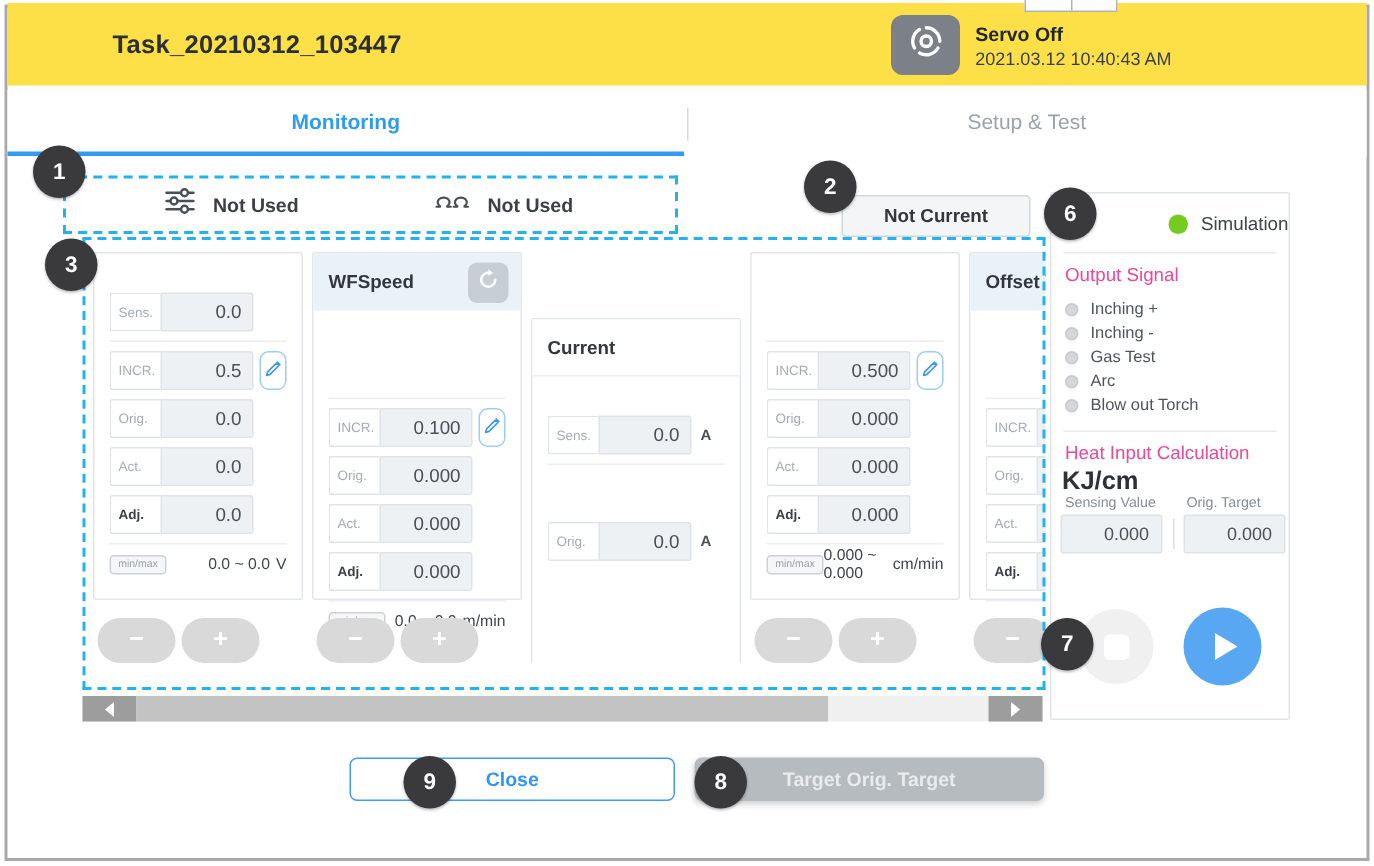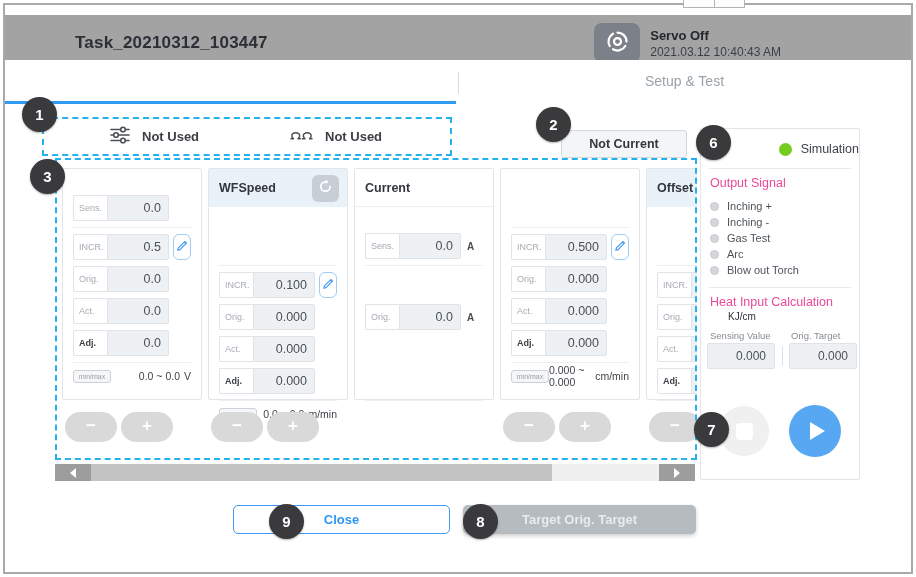--- a/index.html
+++ b/index.html
@@ -6,21 +6,21 @@
   *{box-sizing:border-box;font-family:"Liberation Sans", sans-serif;}
   .screen{position:relative;width:916px;height:577px;background:#fff;overflow:hidden;}
   .abs{position:absolute;}
   .frame{position:absolute;left:3px;top:3px;right:3px;bottom:3px;border:2px solid #a9a9a9;background:#fff;}
 
   
   .top-artifact{left:683px;top:0;width:62px;height:8px;background:#fdfdfd;border:1px solid #b4b4b4;border-top:none;z-index:60;}
   .top-artifact .mid{position:absolute;left:30px;top:0;width:1px;height:100%;background:#b4b4b4;}
 
   
-  .header{left:5px;top:15px;width:906px;height:55px;background:#a3a3a3;display:flex;align-items:center;}
+  .header{left:5px;top:2px;width:906px;height:55px;background:#fde047;display:flex;align-items:center;}
   .app-title{position:absolute;left:70px;top:0;height:55px;display:flex;align-items:center;font-size:17px;font-weight:bold;color:#2c2f36;letter-spacing:.2px;}
   .servo-group{position:absolute;right:130px;top:8px;display:flex;align-items:center;gap:10px;}
   .servo-icon{width:46px;height:40px;background:#7b8089;border-radius:8px;display:flex;align-items:center;justify-content:center;}
   .servo-text .l1{font-size:13px;font-weight:bold;color:#23262c;}
   .servo-text .l2{font-size:12px;color:#3a3f46;margin-top:2px;}
 
   
   .tabbar{left:5px;top:60px;width:906px;height:45px;background:#fff;}
   .tab{position:absolute;top:0;height:42px;display:flex;align-items:center;justify-content:center;font-size:14px;font-weight:bold;cursor:pointer;}
   .tab.monitoring{left:0;width:451px;color:#2f9bf2;}
@@ -71,21 +71,21 @@
   
   .side-panel{left:700px;top:128px;width:160px;height:352px;background:#fff;border:1px solid #e2e5e8;border-radius:2px;z-index:10;}
   .sim-row{position:absolute;left:0;top:10px;width:100%;height:20px;display:flex;align-items:center;justify-content:flex-end;gap:9px;cursor:pointer;}
   .sim-dot{width:13px;height:13px;border-radius:50%;background:#76cb1f;}
   .sim-label{font-size:12.5px;color:#3f434a;}
   .sp-div{position:absolute;left:8px;width:142px;height:1px;background:#e8eaec;}
   .sp-title{position:absolute;left:9px;font-size:12.5px;font-weight:normal;color:#ec4899;}
   .sig-row{position:absolute;left:9px;height:14px;display:flex;align-items:center;gap:8px;cursor:pointer;}
   .sig-dot{width:9px;height:9px;border-radius:50%;background:#d4d7db;border:1px solid #c6c9cd;}
   .sig-label{font-size:11px;color:#4e545b;}
-  .heat-unit{position:absolute;left:27px;font-size:10px;font-weight:normal;color:#2e3238;}
+  .heat-unit{position:absolute;left:7px;font-size:17px;font-weight:bold;color:#2e3238;}
   .hi-label{position:absolute;font-size:9.5px;color:#878d94;}
   .hi-input{position:absolute;width:68px;height:26px;border:1px solid #dfe3e7;background:#eef1f4;border-radius:2px;display:flex;align-items:center;justify-content:flex-end;padding-right:8px;font-size:12px;color:#4b5058;}
   .hi-vdiv{position:absolute;left:81px;top:217px;width:1px;height:20px;background:#dde0e4;}
   .stop-btn{position:absolute;left:18px;top:277px;width:50px;height:50px;border:none;border-radius:50%;background:#f0f0f1;display:flex;align-items:center;justify-content:center;cursor:pointer;padding:0;}
   .stop-square{width:17px;height:17px;border-radius:4px;background:#fff;}
   .play-btn{position:absolute;left:88px;top:276px;width:52px;height:52px;border:none;border-radius:50%;background:#58a7f3;display:flex;align-items:center;justify-content:center;cursor:pointer;padding:0;}
   .play-tri{width:0;height:0;border-left:15px solid #fff;border-top:9px solid transparent;border-bottom:9px solid transparent;margin-left:5px;}
 
   
   .close-btn{left:233px;top:505px;width:217px;height:29px;background:#fff;border:1.5px solid #3f9bf5;border-radius:5px;display:flex;align-items:center;justify-content:center;font-size:13px;font-weight:bold;color:#2f96f4;cursor:pointer;}
@@ -119,20 +119,21 @@
         </span>
       </div>
       <div class="servo-text">
         <div class="l1">Servo Off</div>
         <div class="l2">2021.03.12 10:40:43 AM</div>
       </div>
     </div>
   </div>
 
   <div class="abs tabbar">
+    <div class="tab monitoring">Monitoring</div>
     <div class="tab setup">Setup &amp; Test</div>
     <div class="tab-divider"></div>
     <div class="tab-underline"></div>
   </div>
 
   <div class="abs dash1">
     <div class="notused-group" style="left:66px;">
       <span>
         <svg viewBox="0 0 20 18" width="20" height="18">
           <g stroke="#4a4f56" stroke-width="1.6" stroke-linecap="round" fill="#fff">
@@ -254,21 +255,21 @@
         <div class="slot mm">
           <span class="mmtag">min/max</span>
           <span class="mmval">
               <span>0.0 ~ 0.0</span>
               <span>m/min</span>
             </span>
         </div>
       </div>
     </div>
 
-    <div class="card" style="left:292px;">
+    <div class="card" style="left:292px;margin-top:44px;">
       <div class="card-head plain">
         <span class="card-title">Current</span>
       </div>
       <div class="card-body">
         <div class="slot">
           <span class="flabel">Sens.</span>
           <span class="fvalue">0.0</span>
           <span class="unit-out">A</span>
         </div>
         <div class="cdivider"></div>

